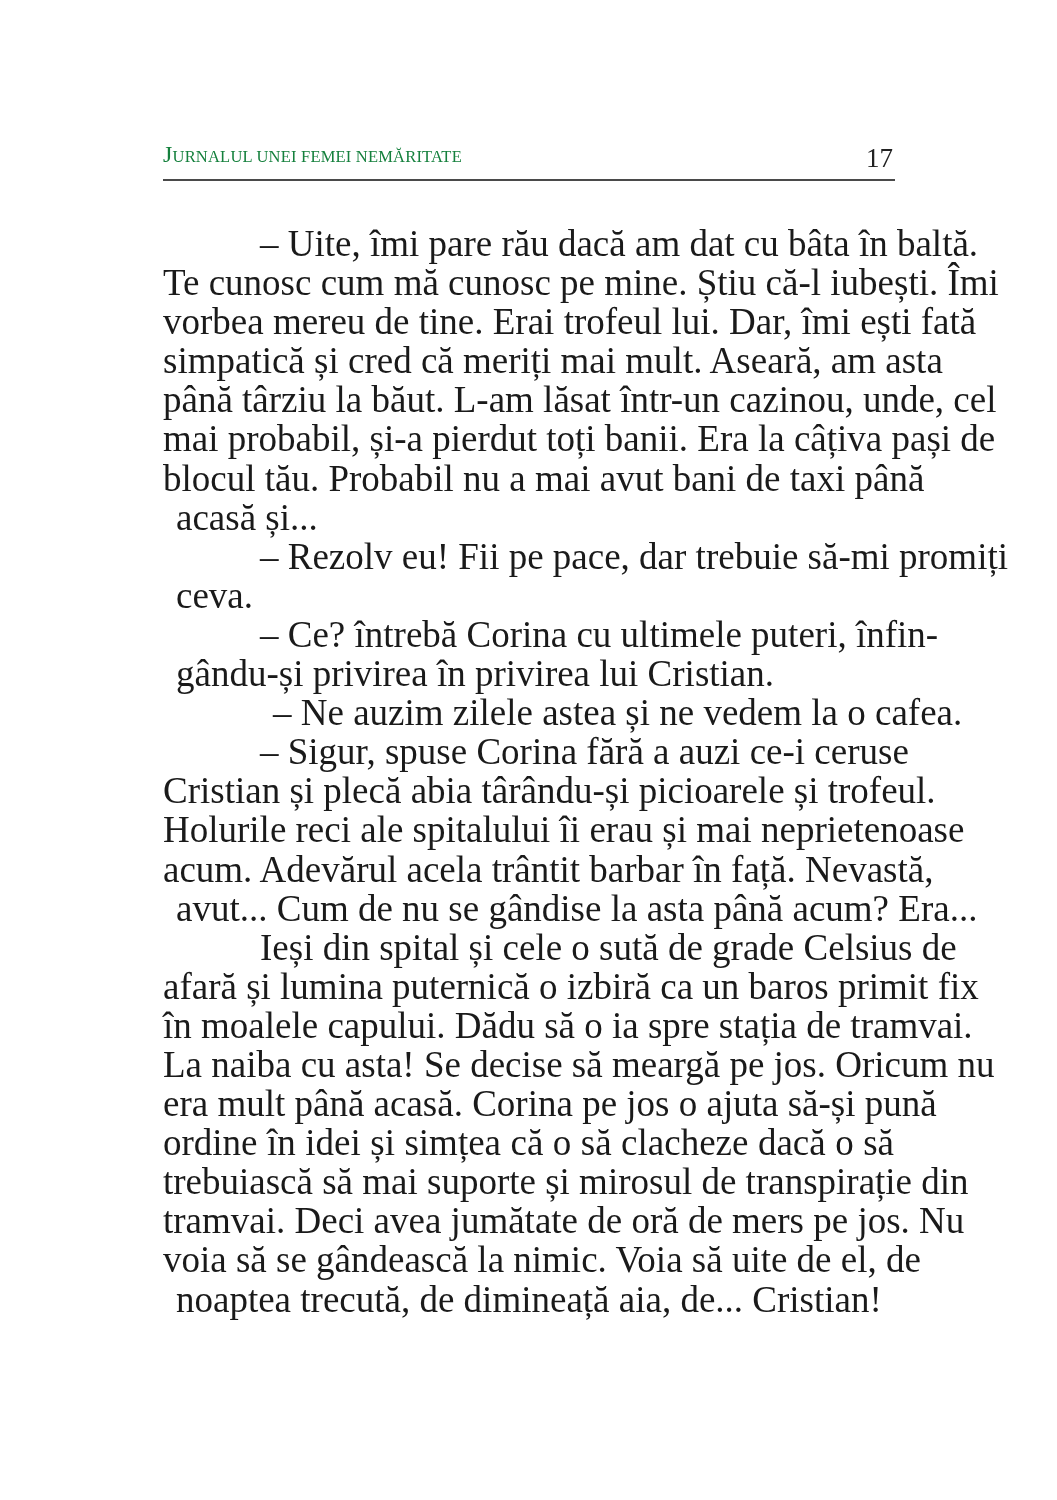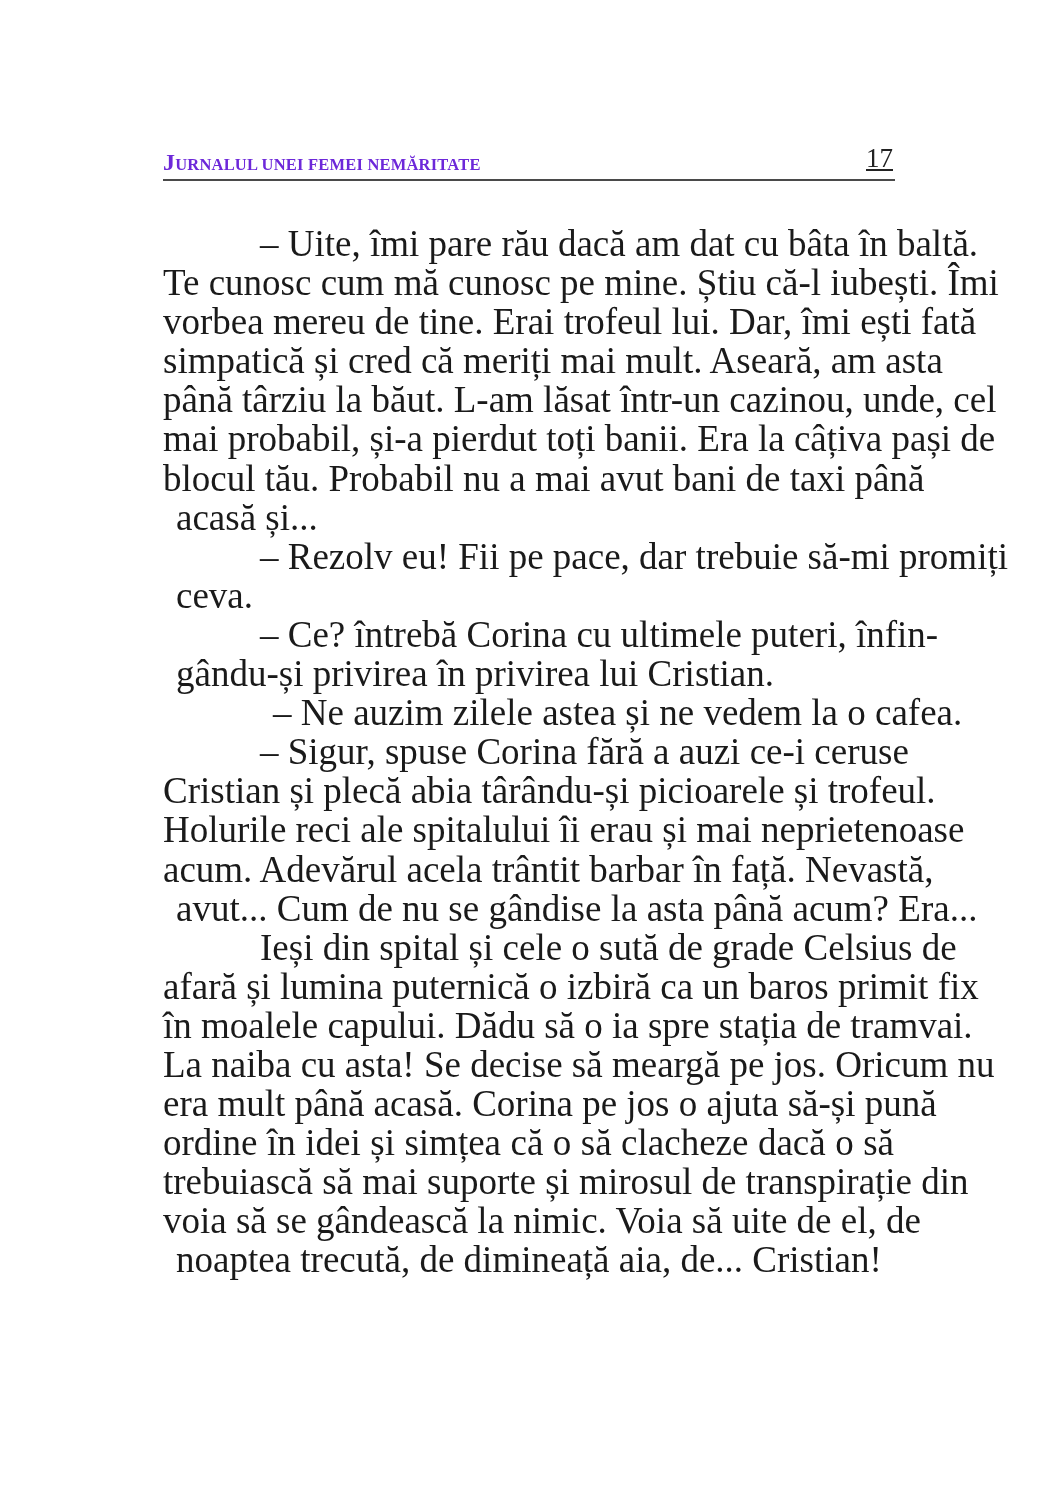--- a/index.html
+++ b/index.html
@@ -18,37 +18,35 @@
     .header {
       position: absolute;
       left: 163px;
       width: 732px;
       top: 142px;
       height: 38px;
     }
     .running-title {
       position: absolute;
       left: 0;
-      bottom: 4px;
+      bottom: 12px;
       font-size: 24px;
       letter-spacing: 0.2px;
-      color: #6d28d9;
+      color: #15803d;
       white-space: nowrap;
-      font-weight: bold;
     }
     .running-title .sc {
       font-size: 16.5px;
     }
     .page-number {
       position: absolute;
       right: 2px;
       bottom: 6px;
       font-size: 27px;
       color: #222;
-      text-decoration: underline;
     }
     .header-rule {
       position: absolute;
       left: 163px;
       top: 179px;
       width: 732px;
       height: 0;
       border-top: 2px solid #4a4a4a;
     }
     .body-text {
@@ -125,16 +123,17 @@
   </div>
 
   <div>
     <span class="line indent">Ieși din spital și cele o sută de grade Celsius de</span>
     <span class="line full">afară și lumina puternică o izbiră ca un baros primit fix</span>
     <span class="line full">în moalele capului. Dădu să o ia spre stația de tramvai.</span>
     <span class="line full">La naiba cu asta! Se decise să meargă pe jos. Oricum nu</span>
     <span class="line full">era mult până acasă. Corina pe jos o ajuta să-și pună</span>
     <span class="line full">ordine în idei și simțea că o să clacheze dacă o să</span>
     <span class="line full">trebuiască să mai suporte și mirosul de transpirație din</span>
+    <span class="line full">tramvai. Deci avea jumătate de oră de mers pe jos. Nu</span>
     <span class="line full">voia să se gândească la nimic. Voia să uite de el, de</span>
     <span class="line full last">noaptea trecută, de dimineață aia, de... Cristian!</span>
   </div>
 </div>
 
 </body></html>

